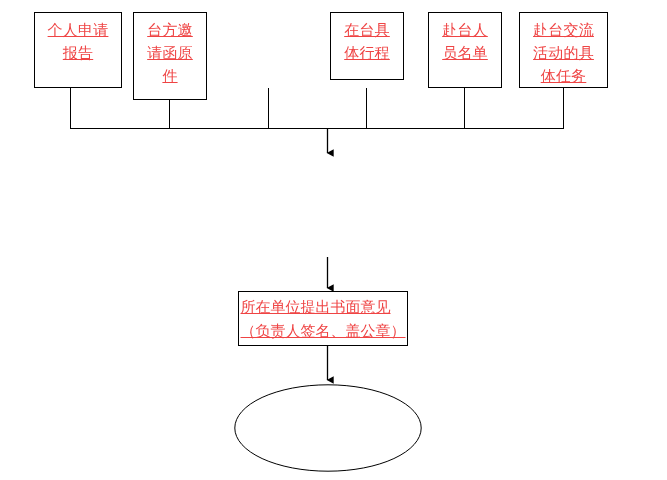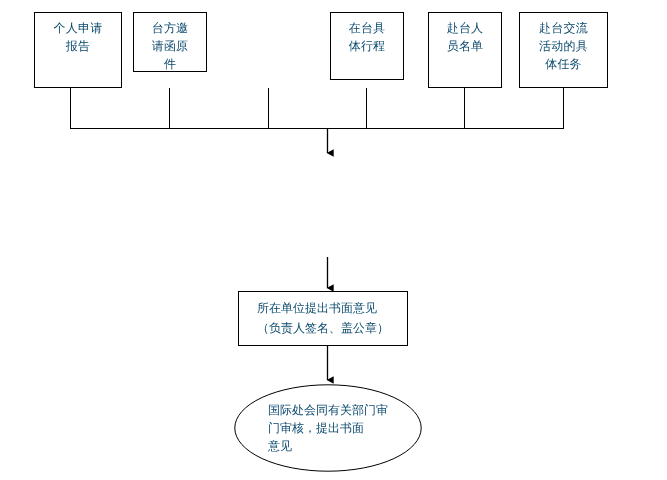--- a/index.html
+++ b/index.html
@@ -33,24 +33,25 @@
     align-items: center;
     justify-content: center;
     color: #000000;
   }
   .rect-node {
     border: 1px solid #000000;
     background: #ffffff;
   }
   .node .node-text {
     display: block;
-    font-size: 12px;
+    font-size: 15px;
     line-height: 1.52;
-    color: #0c4a6e;
+    color: #ef4444;
     white-space: pre-line;
+    text-decoration: underline;
   }
   
   .src-box {
     padding: 6px 7px 0 7px;
     align-items: flex-start;
     justify-content: center;
   }
   .src-box .node-text {
     text-align: center;
     text-align-last: center;
@@ -116,21 +117,21 @@
 
       <line x1="327.5" y1="346" x2="327.5" y2="380" marker-end="url(#arrowhead)"></line>
     </g>
   </svg>
 
   <div class="node rect-node src-box" style="left:34px; top:12px; width:88px; height:76px;">
     <span class="node-text">个人申请
 报告</span>
   </div>
 
-  <div class="node rect-node src-box" style="left:133px; top:12px; width:74px; height:60px;">
+  <div class="node rect-node src-box" style="left:133px; top:12px; width:74px; height:88px;">
     <span class="node-text">台方邀
 请函原
 件</span>
   </div>
 
 
   <div class="node rect-node src-box" style="left:330px; top:12px; width:74px; height:68px;">
     <span class="node-text">在台具
 体行程</span>
   </div>
@@ -149,18 +150,15 @@
 
   <div class="node rect-node mid-rect" style="left:238px; top:291px; width:170px; height:55px;">
     <span class="node-text">所在单位提出书面意见
 （负责人签名、盖公章）</span>
   </div>
 
   <div class="node ellipse-node el-2" style="left:234px; top:384px; width:188px; height:88px;">
     <svg class="ellipse-shape" viewBox="0 0 188 88" preserveAspectRatio="none" xmlns="http://www.w3.org/2000/svg">
       <ellipse cx="94" cy="44" rx="93.2" ry="43.2" vector-effect="non-scaling-stroke"></ellipse>
     </svg>
-    <span class="node-text">国际处会同有关部门审
-门审核，提出书面
-意见</span>
   </div>
 
 </div>
 
 </body></html>

